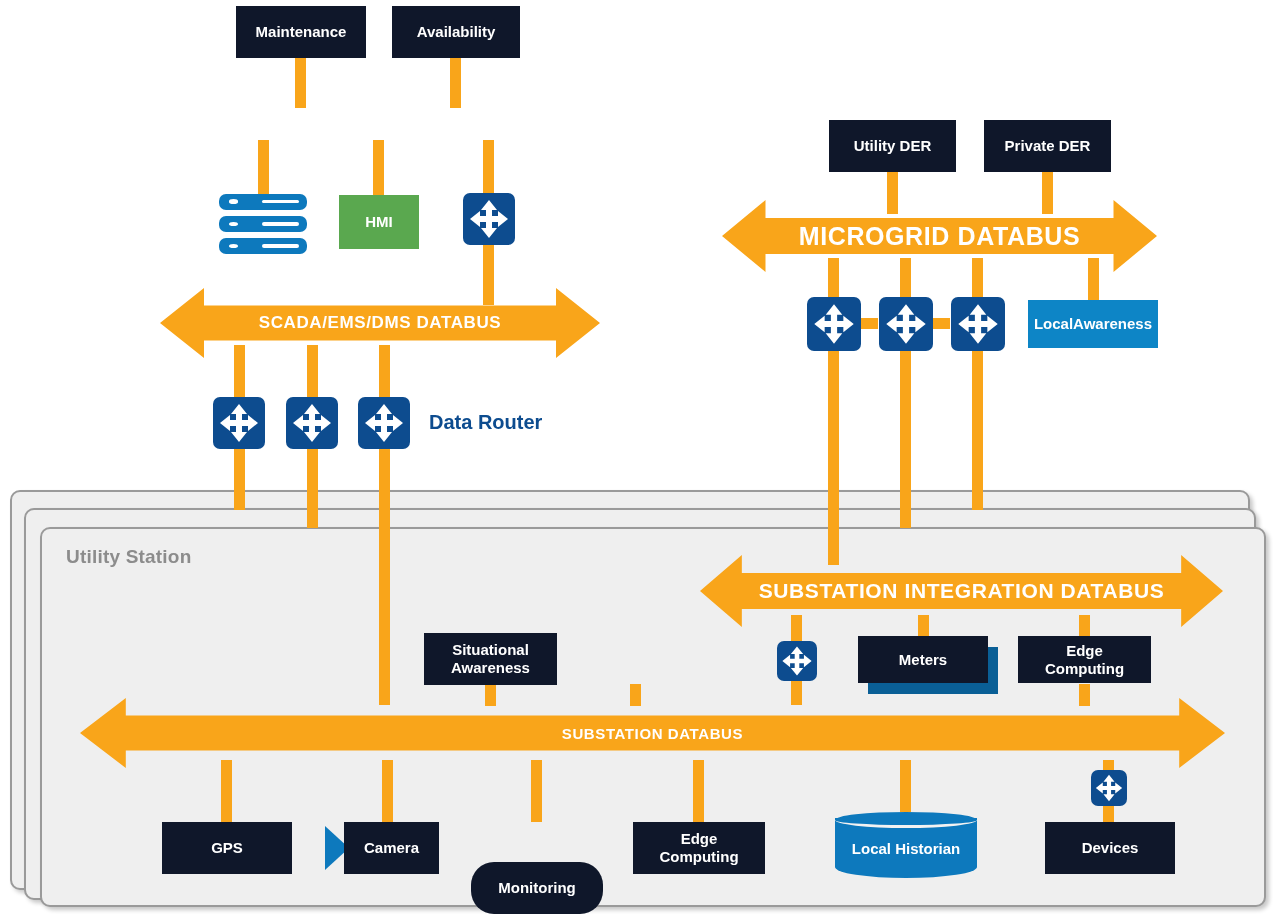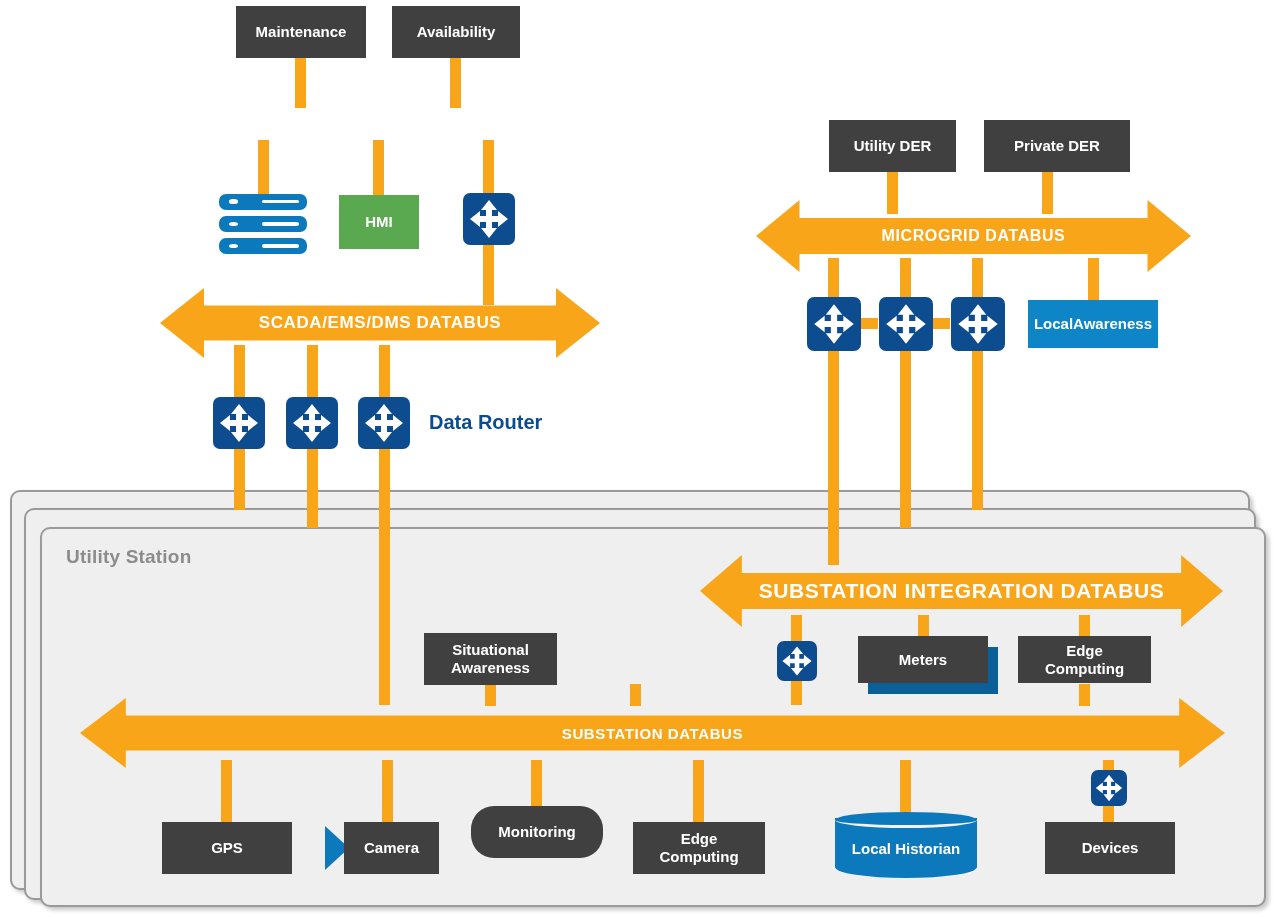--- a/index.html
+++ b/index.html
@@ -19,21 +19,21 @@
   .wire{position:absolute;background:#f9a51a;}
 
   
   .bus{position:absolute;color:#ffffff;font-weight:bold;letter-spacing:.6px;
        display:flex;align-items:center;justify-content:center;white-space:nowrap;}
   .bus .bus-shape{position:absolute;left:0;top:0;width:100%;height:100%;
                   background:#f9a51a;}
   .bus .bus-txt{position:relative;z-index:2;}
 
   
-  .node{position:absolute;background:#404040;color:#fff;display:flex;
+  .node{position:absolute;background:#0f172a;color:#fff;display:flex;
         align-items:center;justify-content:center;text-align:center;
         font-size:15px;font-weight:bold;line-height:1.2;box-sizing:border-box;
         padding:2px 4px;}
   .node.green{background:#5aa84f;}
   .node.lt{background:#0d85c6;}
 
   
   .meters-back{position:absolute;background:#0a5f96;}
 
   
@@ -126,21 +126,21 @@
   <div class="wire" style="left:900px;top:760px;width:11px;height:52px;"></div>
   <div class="wire" style="left:1103px;top:760px;width:11px;height:18px;"></div>
   <div class="wire" style="left:1103px;top:805px;width:11px;height:22px;"></div>
 
 
   <div class="bus" style="left:160px;top:288px;width:440px;height:70px;font-size:17px;">
     <div class="bus-shape" style="clip-path:polygon(0% 50%, 10% 0%, 10% 25%, 90% 25%, 90% 0%, 100% 50%, 90% 100%, 90% 75%, 10% 75%, 10% 100%);"></div>
     <span class="bus-txt">SCADA/EMS/DMS DATABUS</span>
   </div>
 
-  <div class="bus" style="left:756px;top:200px;width:435px;height:72px;font-size:16px;text-align:right;">
+  <div class="bus" style="left:722px;top:200px;width:435px;height:72px;font-size:25px;text-align:right;">
     <div class="bus-shape" style="clip-path:polygon(0% 50%, 10% 0%, 10% 25%, 90% 25%, 90% 0%, 100% 50%, 90% 100%, 90% 75%, 10% 75%, 10% 100%);"></div>
     <span class="bus-txt">MICROGRID DATABUS</span>
   </div>
 
   <div class="bus" style="left:700px;top:555px;width:523px;height:72px;font-size:21px;">
     <div class="bus-shape" style="clip-path:polygon(0% 50%, 8% 0%, 8% 25%, 92% 25%, 92% 0%, 100% 50%, 92% 100%, 92% 75%, 8% 75%, 8% 100%);"></div>
     <span class="bus-txt">SUBSTATION INTEGRATION DATABUS</span>
   </div>
 
   <div class="bus" style="left:80px;top:698px;width:1145px;height:70px;font-size:15px;">
@@ -194,21 +194,21 @@
     <svg viewBox="0 0 52 52">
       <path fill="#ffffff" d="M26 7 L34 17 L29 17 L29 23 L35 23 L35 18 L45 26 L35 34 L35 29 L29 29 L29 35 L34 35 L26 45 L18 35 L23 35 L23 29 L17 29 L17 34 L7 26 L17 18 L17 23 L23 23 L23 17 L18 17 Z"></path>
     </svg>
   </div>
 
   <div class="textlabel" style="left:429px;top:411px;">Data Router</div>
 
   <div class="node" style="left:829px;top:120px;width:127px;height:52px;">
     <span>Utility DER</span>
   </div>
-  <div class="node" style="left:984px;top:120px;width:146px;height:52px;">
+  <div class="node" style="left:984px;top:120px;width:127px;height:52px;">
     <span>Private DER</span>
   </div>
 
   <div class="router" style="left:807px;top:297px;width:54px;height:54px;">
     <svg viewBox="0 0 52 52">
       <path fill="#ffffff" d="M26 7 L34 17 L29 17 L29 23 L35 23 L35 18 L45 26 L35 34 L35 29 L29 29 L29 35 L34 35 L26 45 L18 35 L23 35 L23 29 L17 29 L17 34 L7 26 L17 18 L17 23 L23 23 L23 17 L18 17 Z"></path>
     </svg>
   </div>
   <div class="router" style="left:879px;top:297px;width:54px;height:54px;">
     <svg viewBox="0 0 52 52">
@@ -250,21 +250,21 @@
   <div class="node" style="left:162px;top:822px;width:130px;height:52px;">
     <span>GPS</span>
   </div>
 
   <div class="cam-lens" style="left:325px;top:826px;border-top:22px solid transparent;
               border-bottom:22px solid transparent;border-left:24px solid #0d79bd;"></div>
   <div class="node" style="left:344px;top:822px;width:95px;height:52px;">
     <span>Camera</span>
   </div>
 
-  <div class="node" style="left:471px;top:806px;width:132px;height:52px;border-radius:23px;">
+  <div class="node" style="left:471px;top:862px;width:132px;height:52px;border-radius:23px;">
     <span>Monitoring</span>
   </div>
 
   <div class="node" style="left:633px;top:822px;width:132px;height:52px;flex-direction:column;">
     <span>Edge</span>
     <span>Computing</span>
   </div>
 
   <div class="cyl" style="left:835px;top:812px;width:142px;height:72px;">
     <div class="body"></div>

